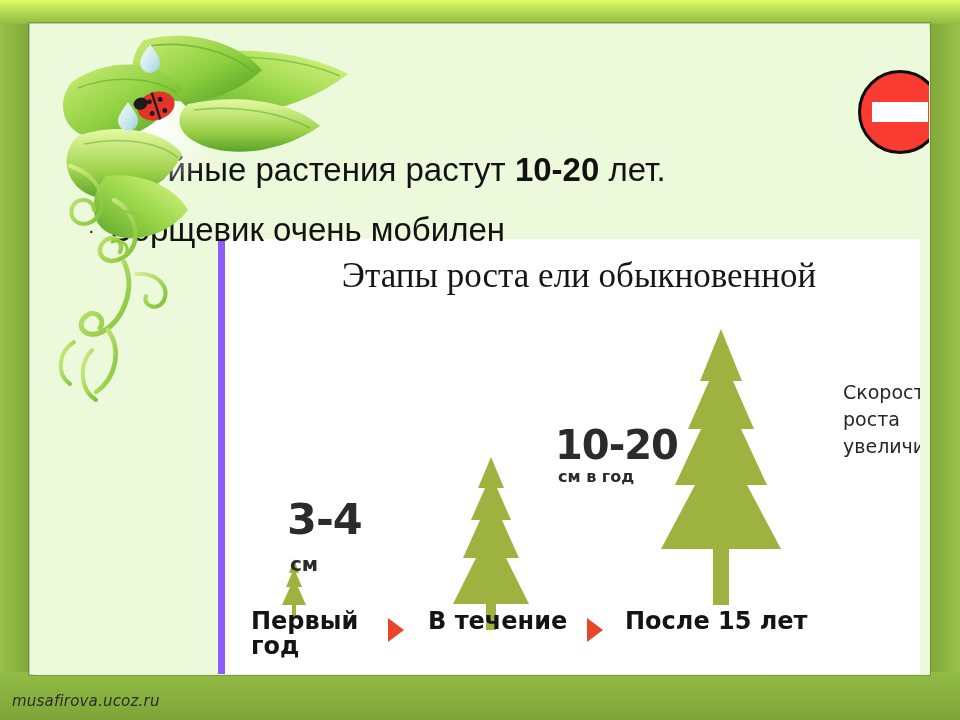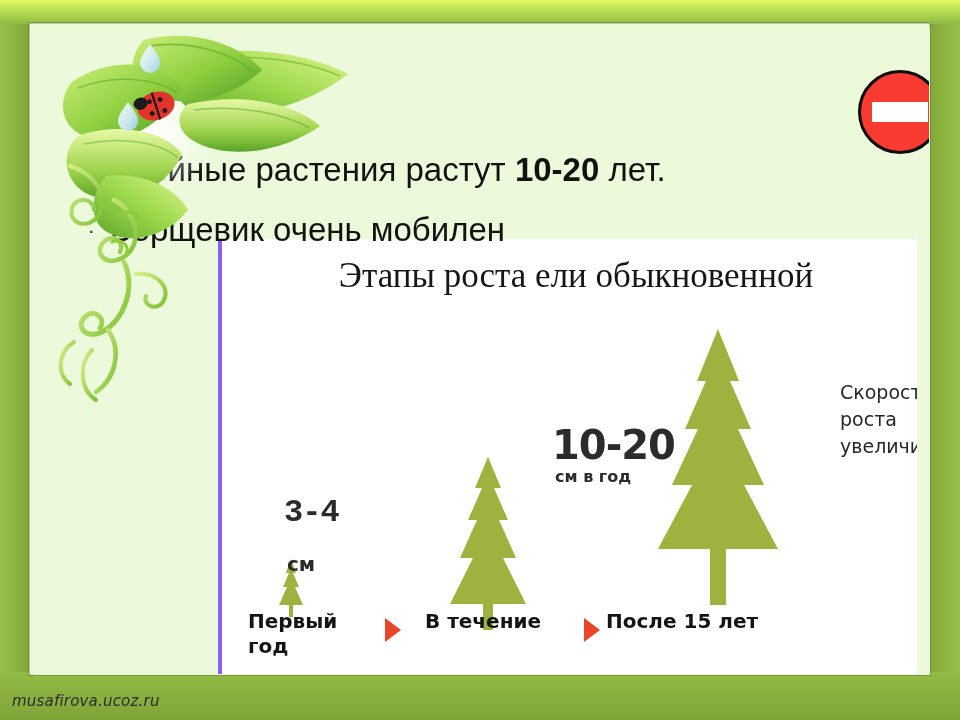--- a/index.html
+++ b/index.html
@@ -127,21 +127,21 @@
     white-space: nowrap;
   }
   .bullet-text b { font-weight: bold; }
 
   
   .diagram {
     position: absolute;
     left: 188px; top: 215px;
     width: 695px; height: 450px;
     background: #ffffff;
-    border-left: 4px solid #8b5cf6;
+    border-left: 7px solid #8b5cf6;
     overflow: hidden;
   }
   .diagram-title {
     position: absolute;
     left: 14px; top: 17px;
     width: 680px;
     text-align: center;
     font-family: "Liberation Serif", "DejaVu Serif", serif;
     font-size: 35px;
     color: #161616;
@@ -160,21 +160,21 @@
   }
   .unit-label {
     font-family: "DejaVu Sans", sans-serif;
     font-weight: bold;
     color: #2b2b2b;
     text-transform: none;
   }
   .stage-caption {
     font-family: "DejaVu Sans", sans-serif;
     font-weight: bold;
-    font-size: 20px;
+    font-size: 24px;
     line-height: 25px;
     color: #141414;
   }
   .side-note {
     font-family: "DejaVu Sans", sans-serif;
     font-size: 19px;
     line-height: 27px;
     color: #262626;
   }
   .arrow-mark {
@@ -217,21 +217,21 @@
         </g>
       </svg>
 
       <svg class="tree-wrap" style="left:49px; top:318px;" width="40" height="70" viewBox="0 0 40 70">
         <g fill="#9eb33f">
           <polygon points="20,2 25,16 22,16 28,30 24,30 32,48 8,48 16,30 12,30 18,16 15,16"></polygon>
           <polygon points="18,48 22,48 22,60 18,60"></polygon>
         </g>
       </svg>
 
-      <div class="cap num-label" style="left:62px; top:255px; font-size:32px;font-family:Liberation Mono, monospace;">3-4</div>
+      <div class="cap num-label" style="left:62px; top:255px; font-size:43px;">3-4</div>
       <div class="cap unit-label" style="left:65px; top:313px; font-size:20px;">см</div>
 
       <div class="cap num-label" style="left:330px; top:183px; font-size:40px;">10-20</div>
       <div class="cap unit-label" style="left:333px; top:228px; font-size:16px;">см в год</div>
 
       <div class="cap side-note" style="left:618px; top:140px;">
         <div>Скорость</div>
         <div>роста</div>
         <div>увеличивается</div>
       </div>
@@ -242,21 +242,21 @@
       </div>
 
       <div class="arrow-mark" style="left:163px; top:379px;"></div>
 
       <div class="cap stage-caption" style="left:203px; top:370px;text-align:right;">
         <div>В течение</div>
       </div>
 
       <div class="arrow-mark" style="left:362px; top:379px;"></div>
 
-      <div class="cap stage-caption" style="left:384px; top:370px;">
+      <div class="cap stage-caption" style="left:400px; top:370px;">
         <div>После 15 лет</div>
       </div>
     </div>
 
     <div class="bullets">
       <div class="bullet-row">
         <span class="bullet-dot">·</span>
         <span class="bullet-text"><span>Хвойные растения растут </span><b>10-20</b><span> лет.</span></span>
       </div>
       <div class="bullet-row">

